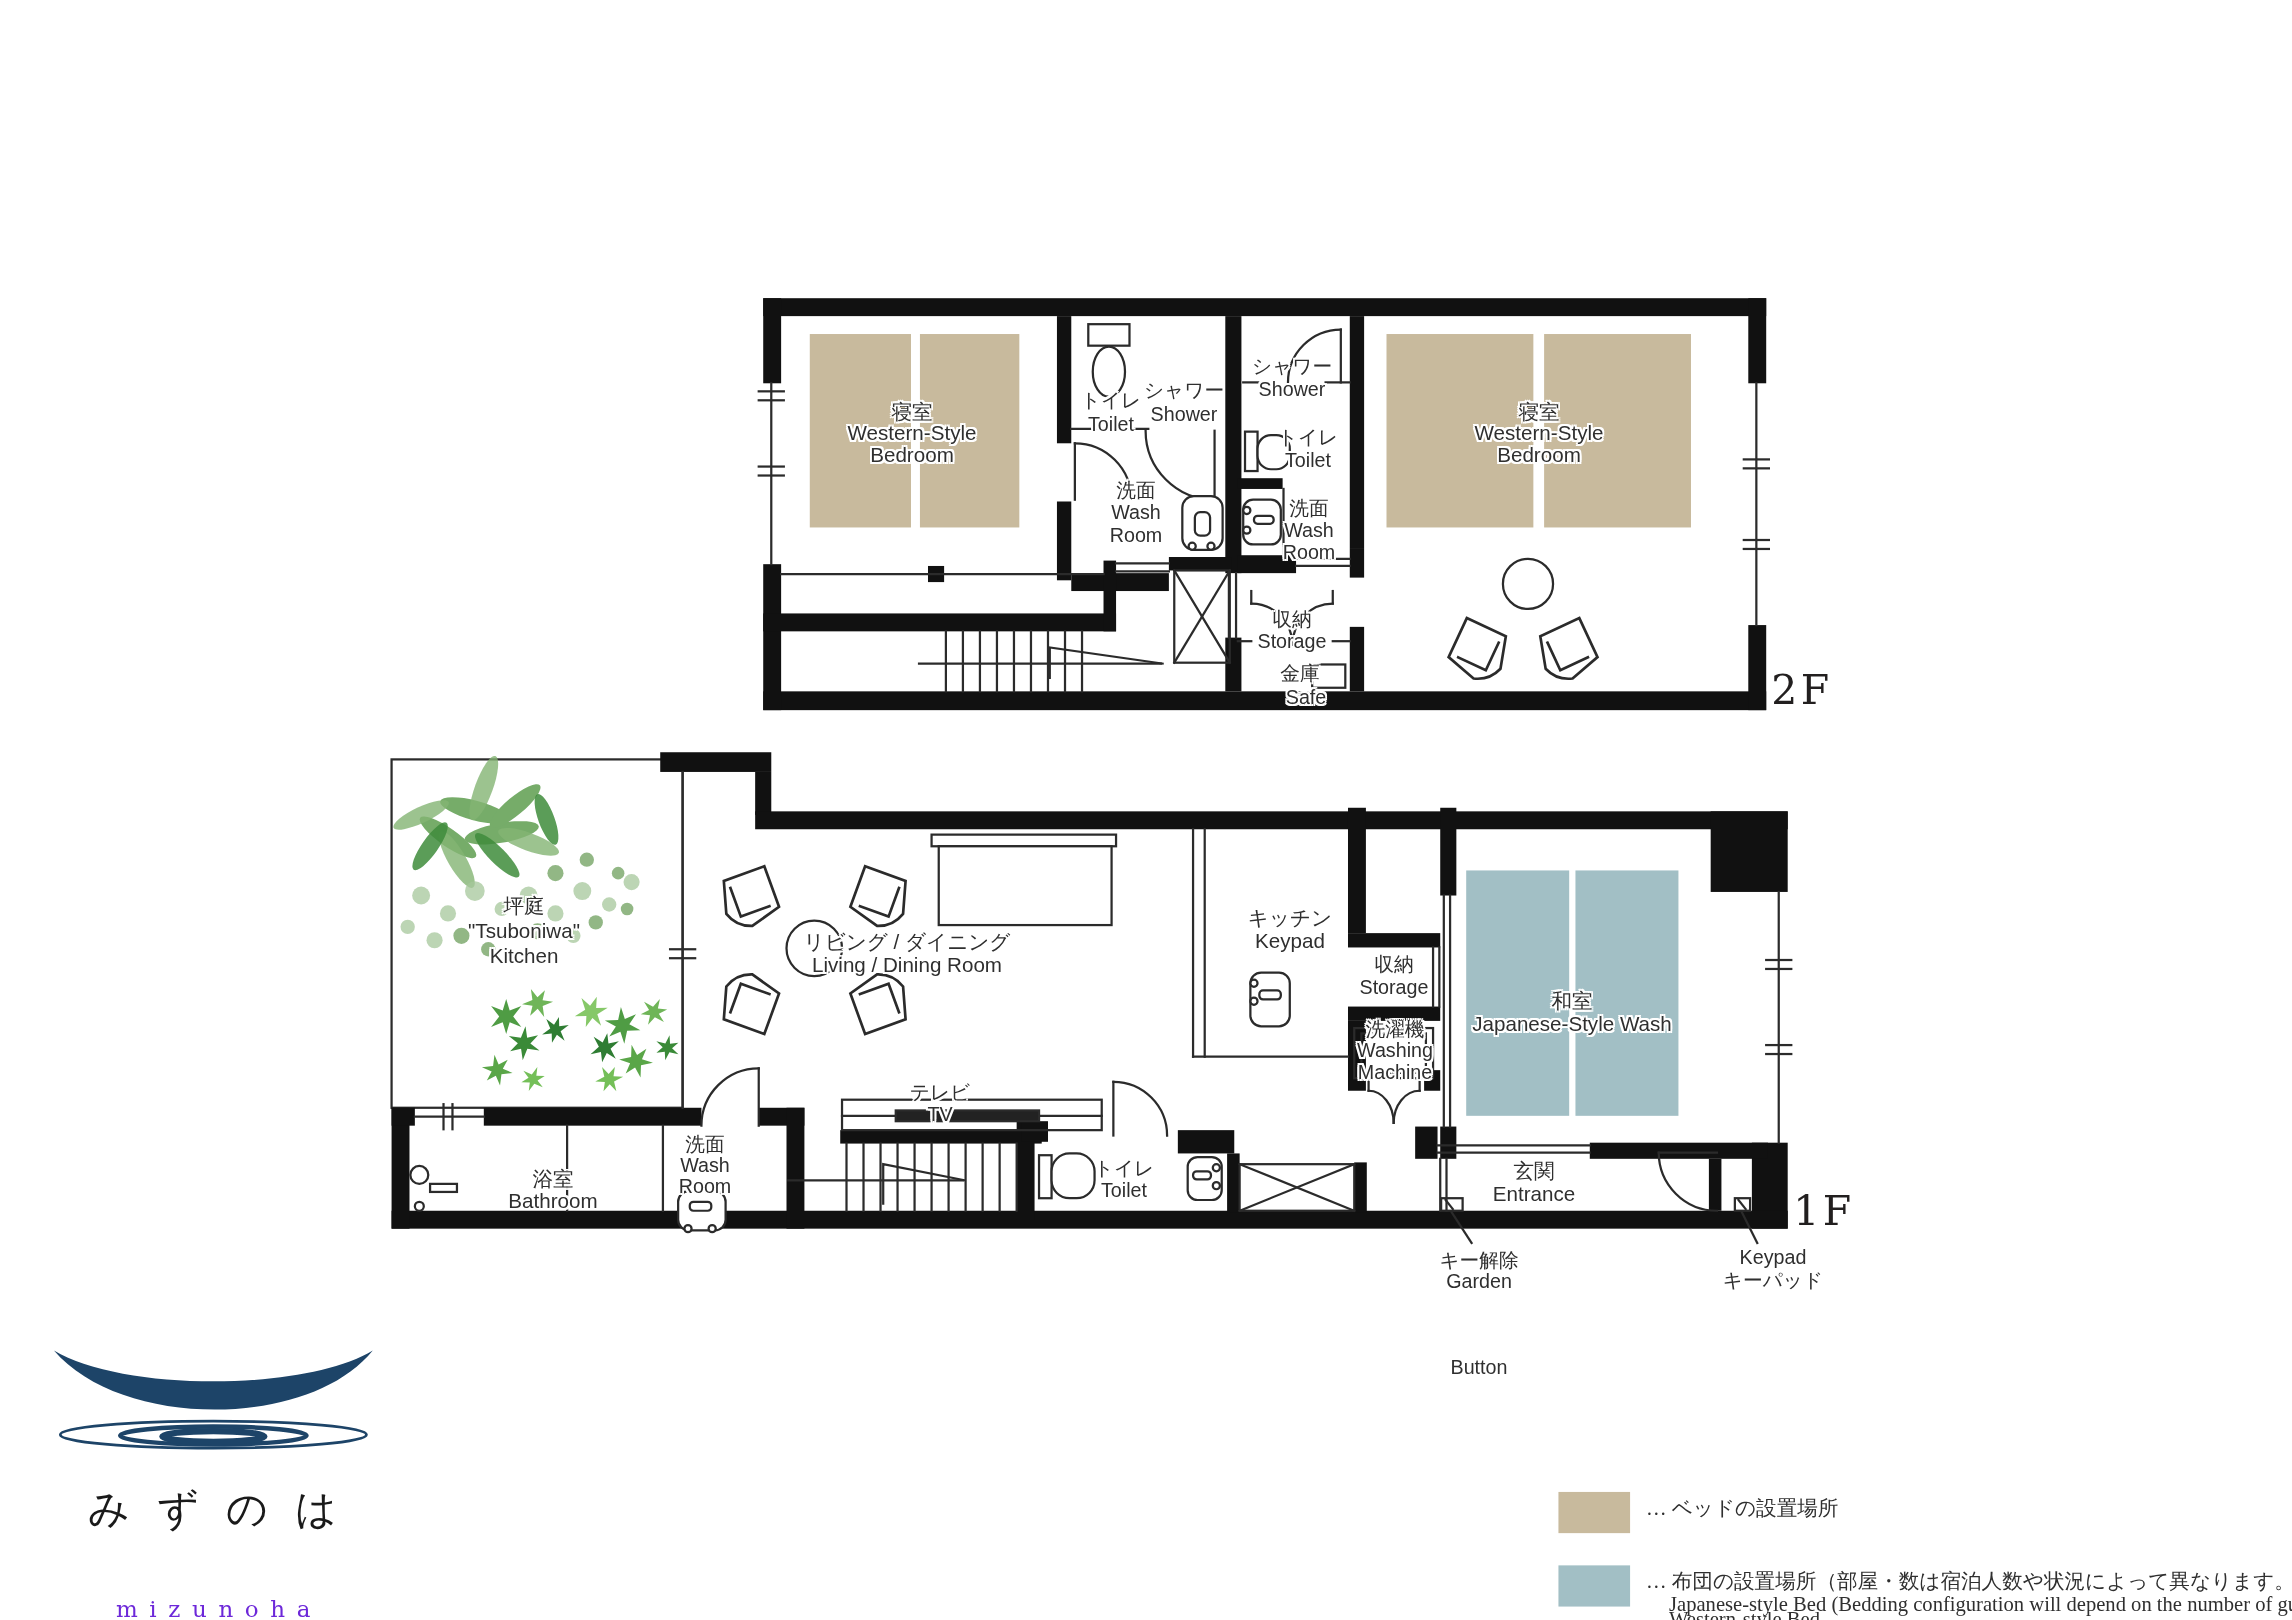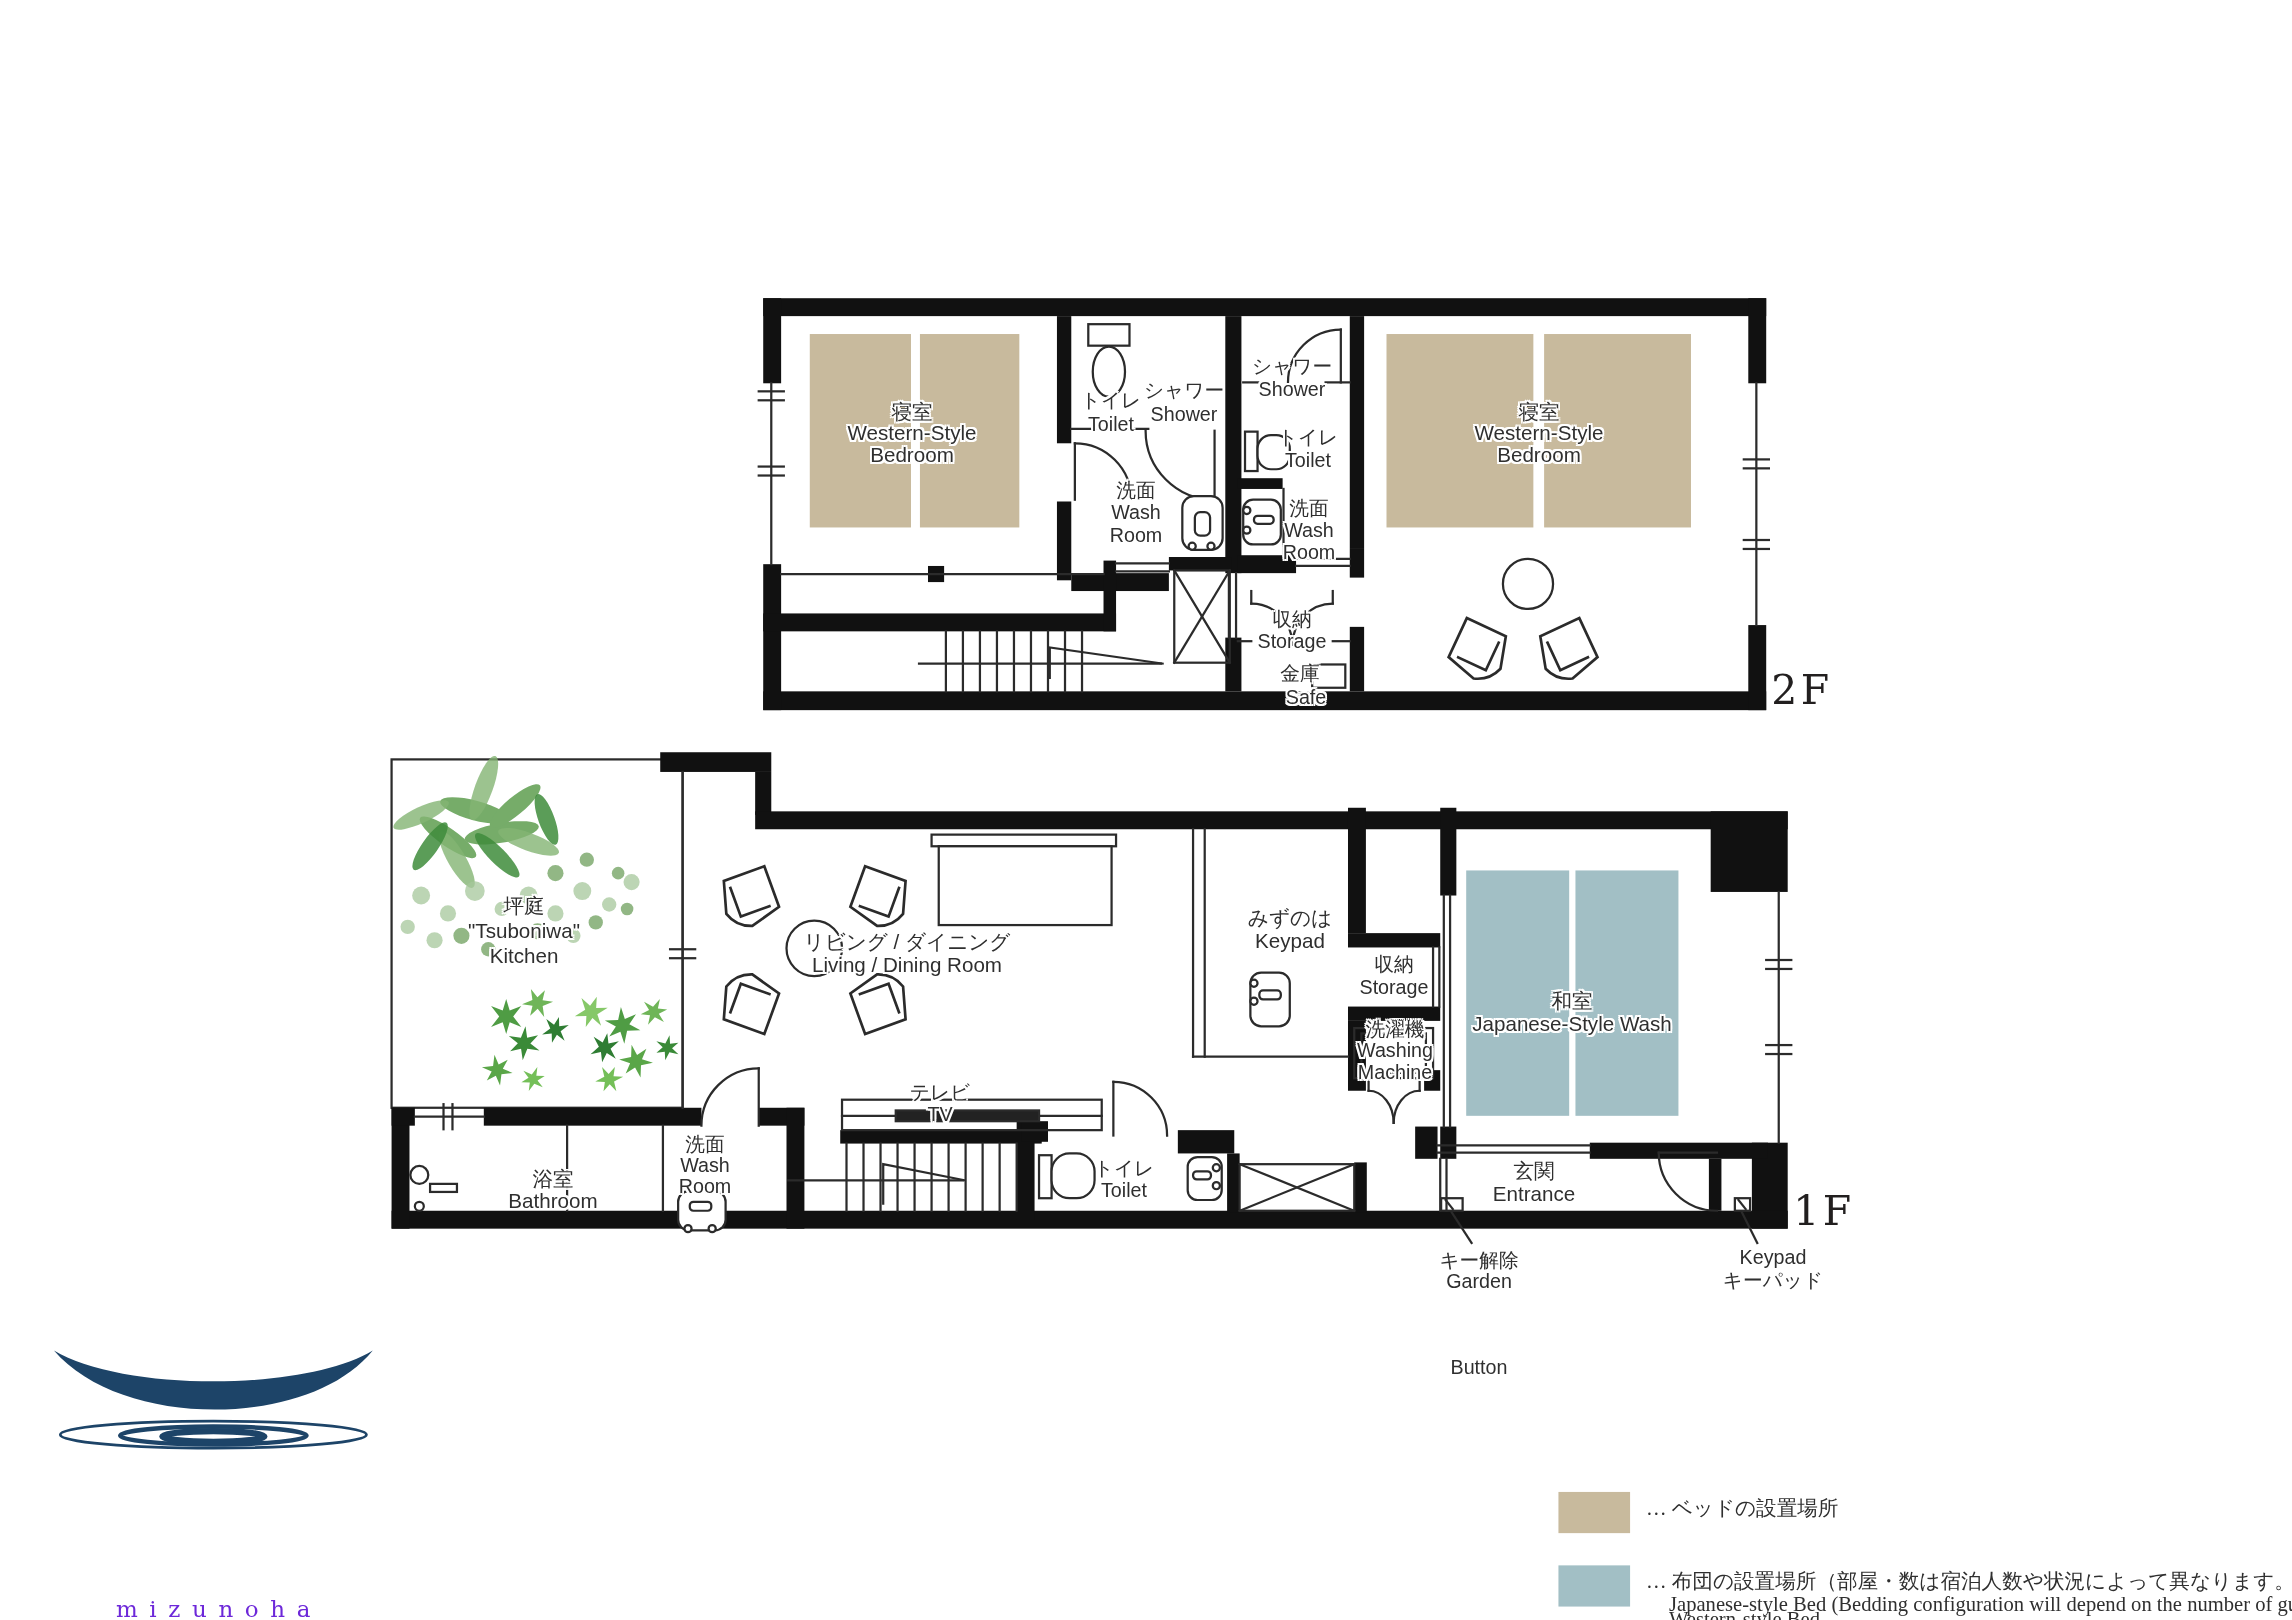--- a/index.html
+++ b/index.html
@@ -406,21 +406,21 @@
 
 <div class="floor-big" style="left:1802px;top:690px">2F</div>
 
 <div class="lbl" style="left:524px;top:906px">坪庭</div>
 <div class="lbl" style="left:524px;top:931px">"Tsuboniwa"</div>
 <div class="lbl" style="left:524px;top:956px">Kitchen</div>
 
 <div class="lbl" style="left:907px;top:942px">リビング / ダイニング</div>
 <div class="lbl" style="left:907px;top:965px">Living / Dining Room</div>
 
-<div class="lbl" style="left:1290px;top:918px">みずのは</div>
+<div class="lbl" style="left:1290px;top:918px">キッチン</div>
 <div class="lbl" style="left:1290px;top:941px">Keypad</div>
 
 <div class="lbl sm" style="left:1394px;top:965px">収納</div>
 <div class="lbl sm" style="left:1394px;top:988px">Storage</div>
 
 <div class="lbl sm" style="left:1395px;top:1030px">洗濯機</div>
 <div class="lbl sm" style="left:1395px;top:1051px">Washing</div>
 <div class="lbl sm" style="left:1395px;top:1073px">Machine</div>
 
 <div class="lbl" style="left:1572px;top:1001px">和室</div>
@@ -444,20 +444,21 @@
 
 <div class="lbl sm" style="left:1479px;top:1261px">キー解除</div>
 <div class="lbl sm" style="left:1479px;top:1282px">Garden</div>
 <div class="lbl sm" style="left:1479px;top:1368px">Button</div>
 
 <div class="lbl sm" style="left:1773px;top:1258px">Keypad</div>
 <div class="lbl sm" style="left:1773px;top:1281px">キーパッド</div>
 
 <div class="floor-big" style="left:1824px;top:1211px">1F</div>
 
+<div class="logo-jp" style="left:226px;top:1509px">みずのは</div>
 <div class="logo-en" style="left:219px;top:1561px">mizunoha</div>
 
 <div class="lgd" style="left:1646px;top:1494px">… ベッドの設置場所</div>
 <div class="lgd" style="left:1669px;top:1608px">Western-style Bed</div>
 <div class="lgd" style="left:1646px;top:1567px">… 布団の設置場所（部屋・数は宿泊人数や状況によって異なります。）</div>
 <div class="lgd" style="left:1669px;top:1593px">Japanese-style Bed  (Bedding configuration will depend on the number of guests)</div>
 
 </div>
 
 

